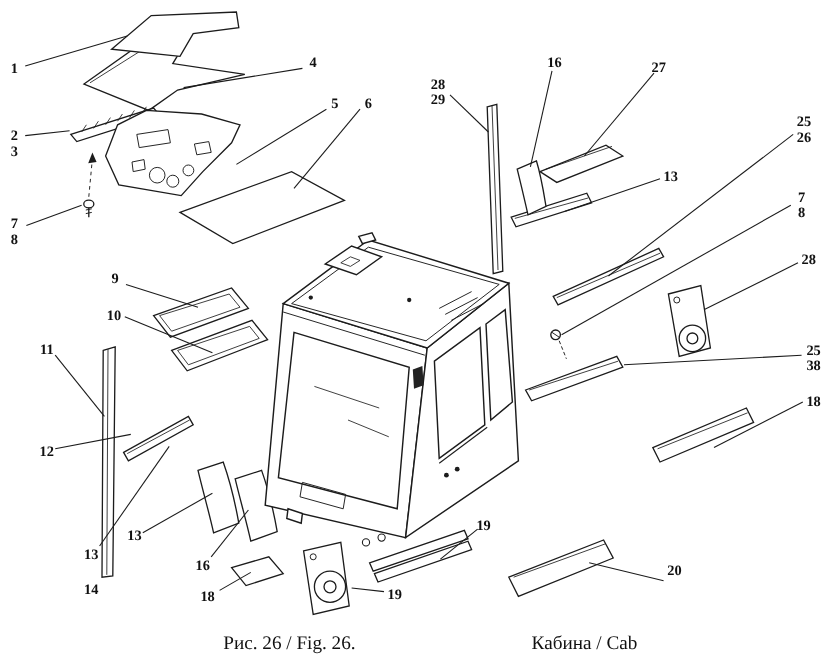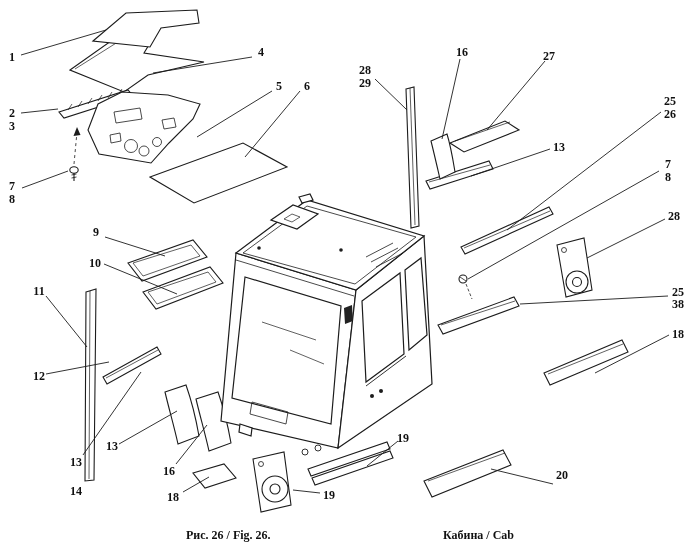--- a/index.html
+++ b/index.html
@@ -6,21 +6,21 @@
   .stage{
     position:relative;width:695px;height:550px;background:#ffffff;
     font-family:"Liberation Serif", serif;overflow:hidden;
   }
   .diagram-svg{position:absolute;left:0;top:0;}
   .callout{
     position:absolute;transform:translate(-50%,-50%);
     font-weight:bold;font-size:12px;color:#111;line-height:1;white-space:nowrap;
   }
   .caption{position:absolute;top:528px;left:0;width:695px;height:18px;color:#111;}
-  .caption span{position:absolute;font-weight:bold;font-size:12px;white-space:nowrap;}
+  .caption span{position:absolute;font-weight:normal;font-size:16px;white-space:nowrap;}
   .cap-fig{left:186px;}
   .cap-code{left:300px;}
   .cap-title{left:443px;}
 </style>
 </head>
 <body>
 
 <div class="stage">
 
   <svg class="diagram-svg" width="695" height="550" viewBox="0 0 695 550">

